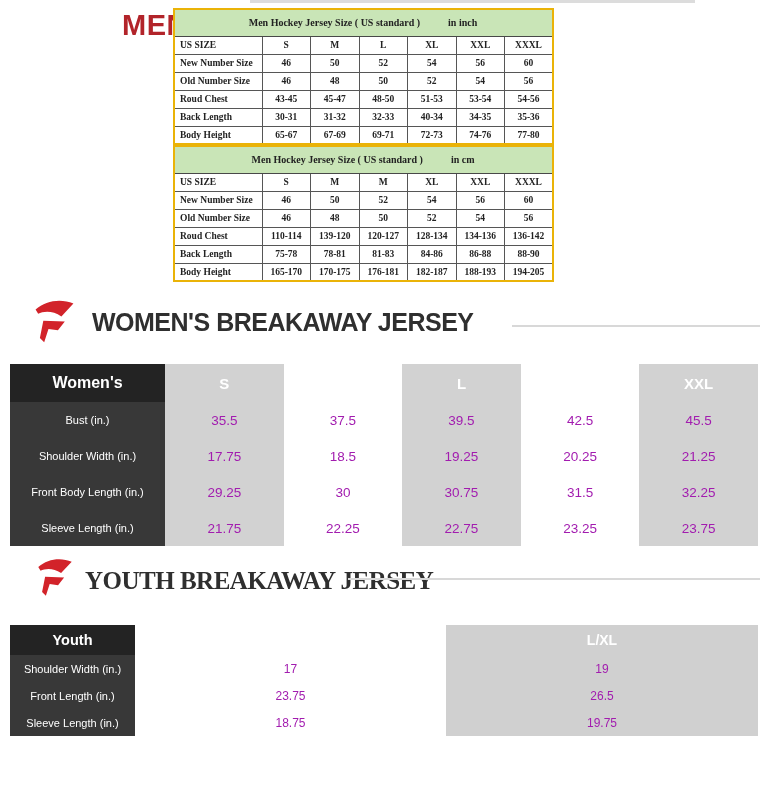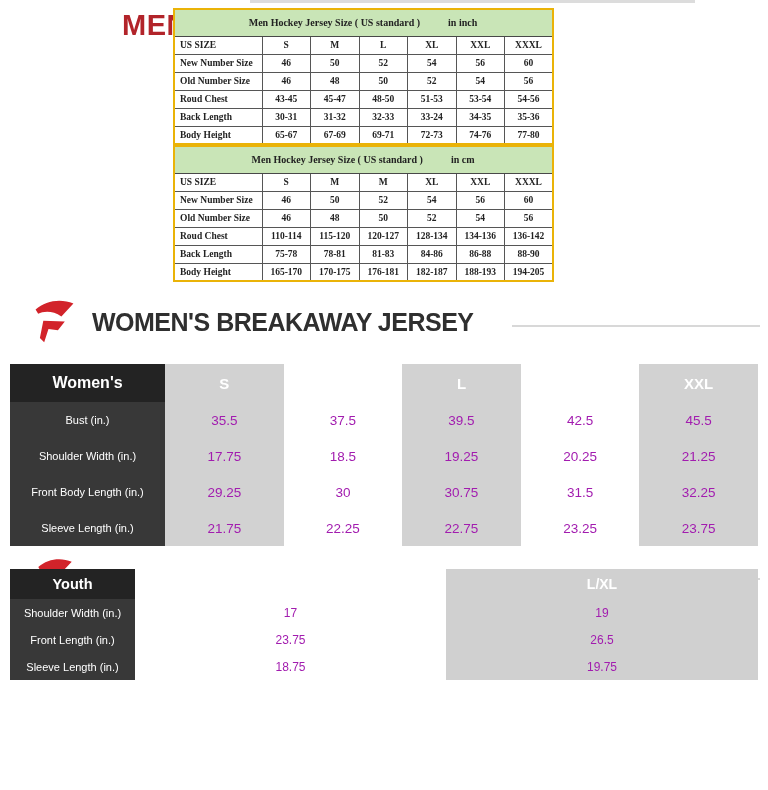--- a/index.html
+++ b/index.html
@@ -44,21 +44,21 @@
   
   table.w { top:364px; }
   table.w tr.head td { height:38px; font-size:15px; }
   table.w tr.head td:first-child { font-size:16px; }
   table.w tbody td { height:36px; font-size:13.5px; }
   table.w tbody td:first-child { font-size:11px; }
   table.w tbody td:nth-child(even) { background:#d2d2d2; }
   table.w tbody td:nth-child(odd):not(:first-child) { background:#ffffff; }
 
   
-  table.y { top:569px;padding-left:40px; }
+  table.y { top:625px;padding-left:40px; }
   table.y tr.head td { height:30px; font-size:14px; }
   table.y tr.head td:first-child { font-size:14.5px; }
   table.y tbody td { height:27px; font-size:12px; }
   table.y tbody td:first-child { font-size:11px; }
   table.y tbody td:nth-child(2) { background:#ffffff; }
   table.y tbody td:nth-child(3) { background:#d0d0d0;margin-top:13px; }
 
   
   .sec-title { position:absolute; font-weight:bold; color:#2f2f2f; letter-spacing:-0.5px; white-space:nowrap; }
   .w-title { left:92px; top:308px; font-size:25px; }
@@ -132,21 +132,21 @@
             <td>48-50</td>
             <td>51-53</td>
             <td>53-54</td>
             <td>54-56</td>
           </tr>
           <tr>
             <td>Back Length</td>
             <td>30-31</td>
             <td>31-32</td>
             <td>32-33</td>
-            <td>33-24</td>
+            <td>40-34</td>
             <td>34-35</td>
             <td>35-36</td>
           </tr>
           <tr>
             <td>Body Height</td>
             <td>65-67</td>
             <td>67-69</td>
             <td>69-71</td>
             <td>72-73</td>
             <td>74-76</td>
@@ -196,21 +196,21 @@
             <td>46</td>
             <td>48</td>
             <td>50</td>
             <td>52</td>
             <td>54</td>
             <td>56</td>
           </tr>
           <tr>
             <td>Roud Chest</td>
             <td>110-114</td>
-            <td>115-120</td>
+            <td>139-120</td>
             <td>120-127</td>
             <td>128-134</td>
             <td>134-136</td>
             <td>136-142</td>
           </tr>
           <tr>
             <td>Back Length</td>
             <td>75-78</td>
             <td>78-81</td>
             <td>81-83</td>

